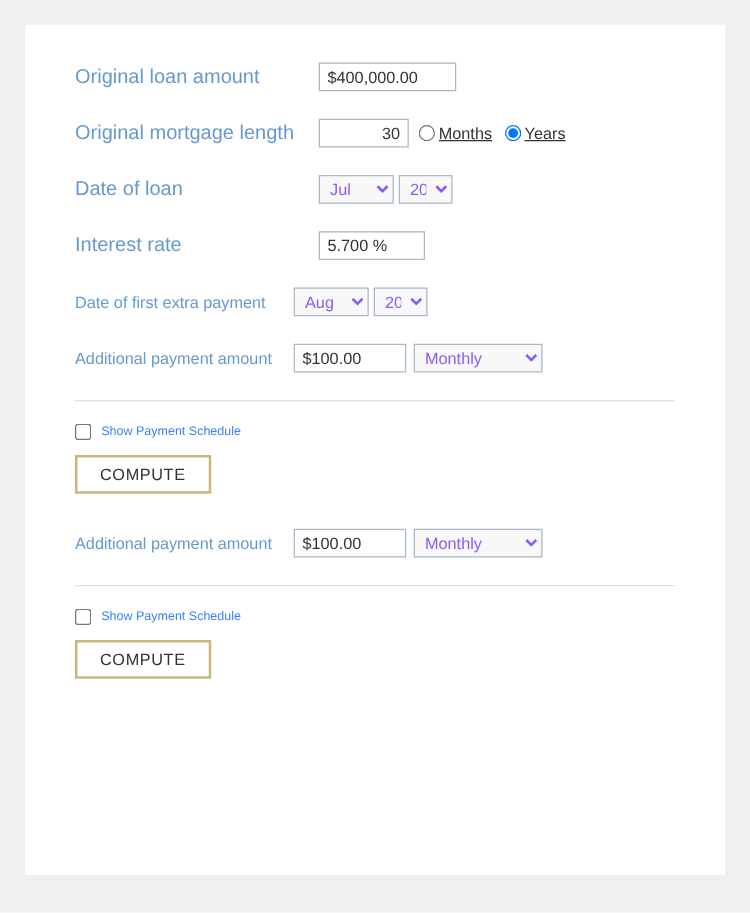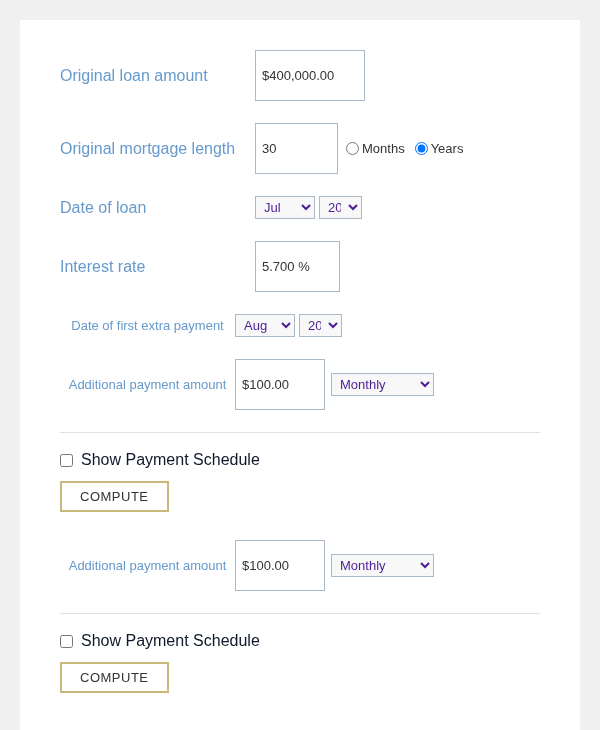--- a/index.html
+++ b/index.html
@@ -39,72 +39,73 @@
       font-size: 16px;
       min-width: 195px;
       white-space: nowrap;
     }
 
     .form-label-narrow {
       color: #6699cc;
       font-size: 13px;
       min-width: 175px;
       white-space: nowrap;
-      text-align: center;
     }
 
     input[type="text"] {
       border: 1px solid #aab8c8;
-      padding: 17px 6px;
+      padding: 3px 6px;
       font-size: 13px;
       color: #333;
       background: #fff;
       outline: none;
     }
 
     .input-loan {
       width: 110px;
     }
 
     .input-length {
-      width: 83px;
+      width: 72px;
+      text-align: right;
     }
 
     .input-interest {
       width: 85px;
     }
 
     .input-additional {
       width: 90px;
     }
 
     .radio-group {
       display: flex;
       align-items: center;
       gap: 10px;
       margin-left: 8px;
+      text-decoration: underline;
     }
 
     .radio-label {
       display: flex;
       align-items: center;
       gap: 3px;
       font-size: 13px;
       color: #333;
     }
 
     input[type="radio"] {
       margin: 0;
     }
 
     select {
       border: 1px solid #aab8c8;
       background: #f8f8f8;
       font-size: 13px;
-      color: #4c1d95;
+      color: #8b5cf6;
       padding: 2px 4px;
       outline: none;
       cursor: pointer;
     }
 
     .select-month {
       width: 60px;
     }
 
     .select-year {
@@ -132,22 +133,22 @@
       align-items: center;
       gap: 8px;
       margin-bottom: 12px;
     }
 
     .checkbox-row input[type="checkbox"] {
       margin: 0;
     }
 
     .checkbox-label {
-      font-size: 16px;
-      color: #0f172a;
+      font-size: 10px;
+      color: #3b82f6;
     }
 
     .compute-btn {
       background: #fff;
       border: 2px solid #c8b87a;
       color: #333;
       font-weight: normal;
       font-size: 13px;
       padding: 6px 18px;
       letter-spacing: 0.5px;

